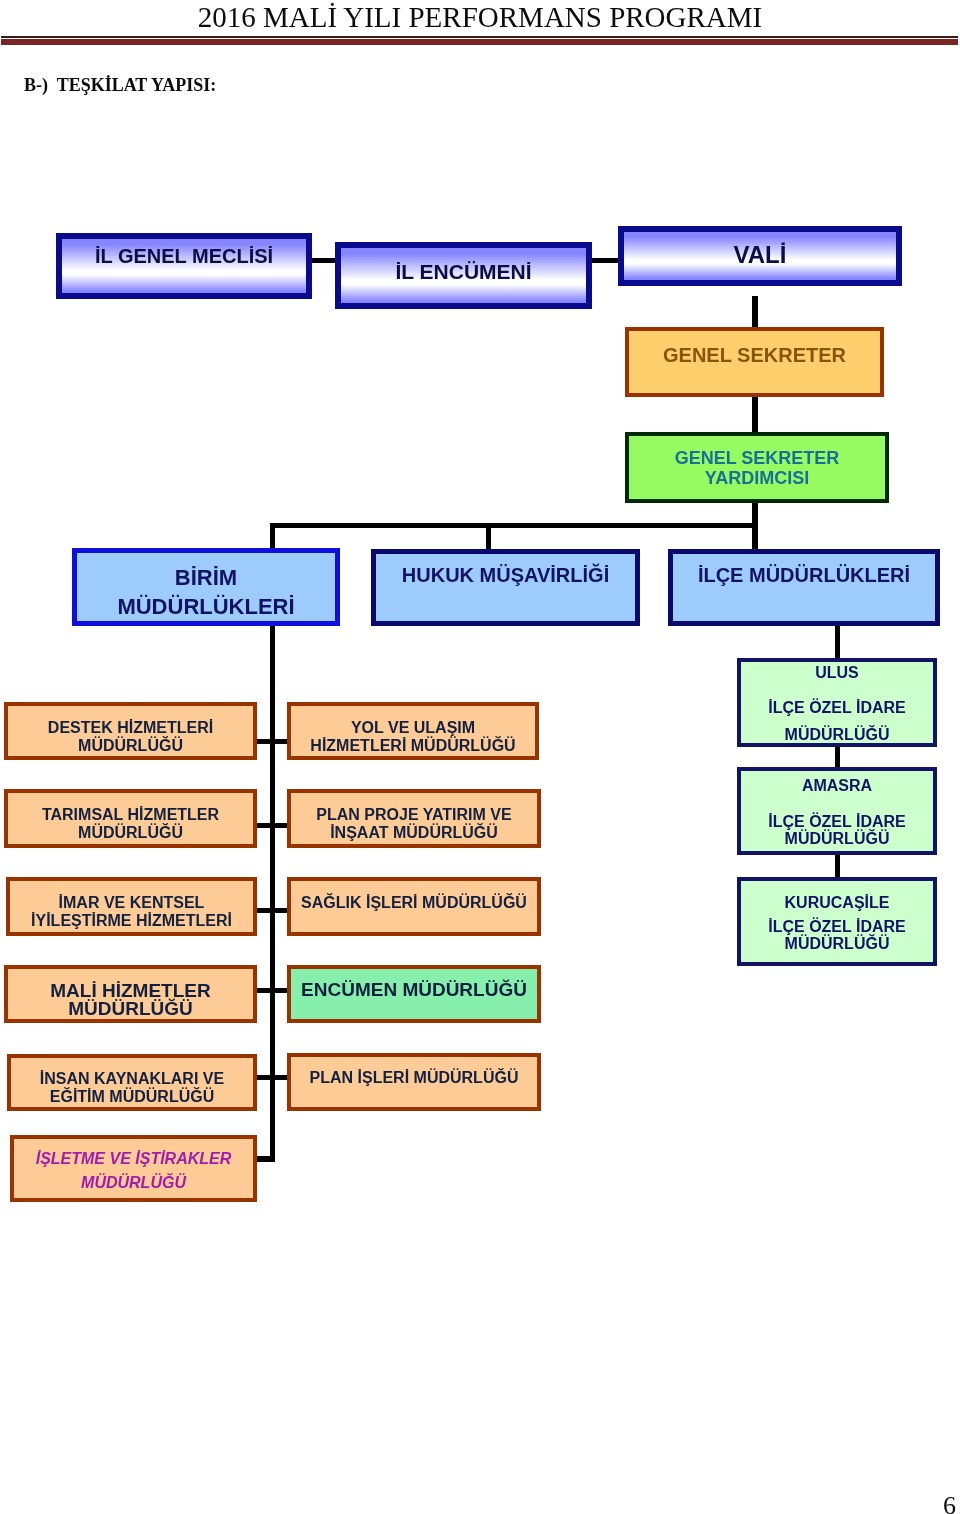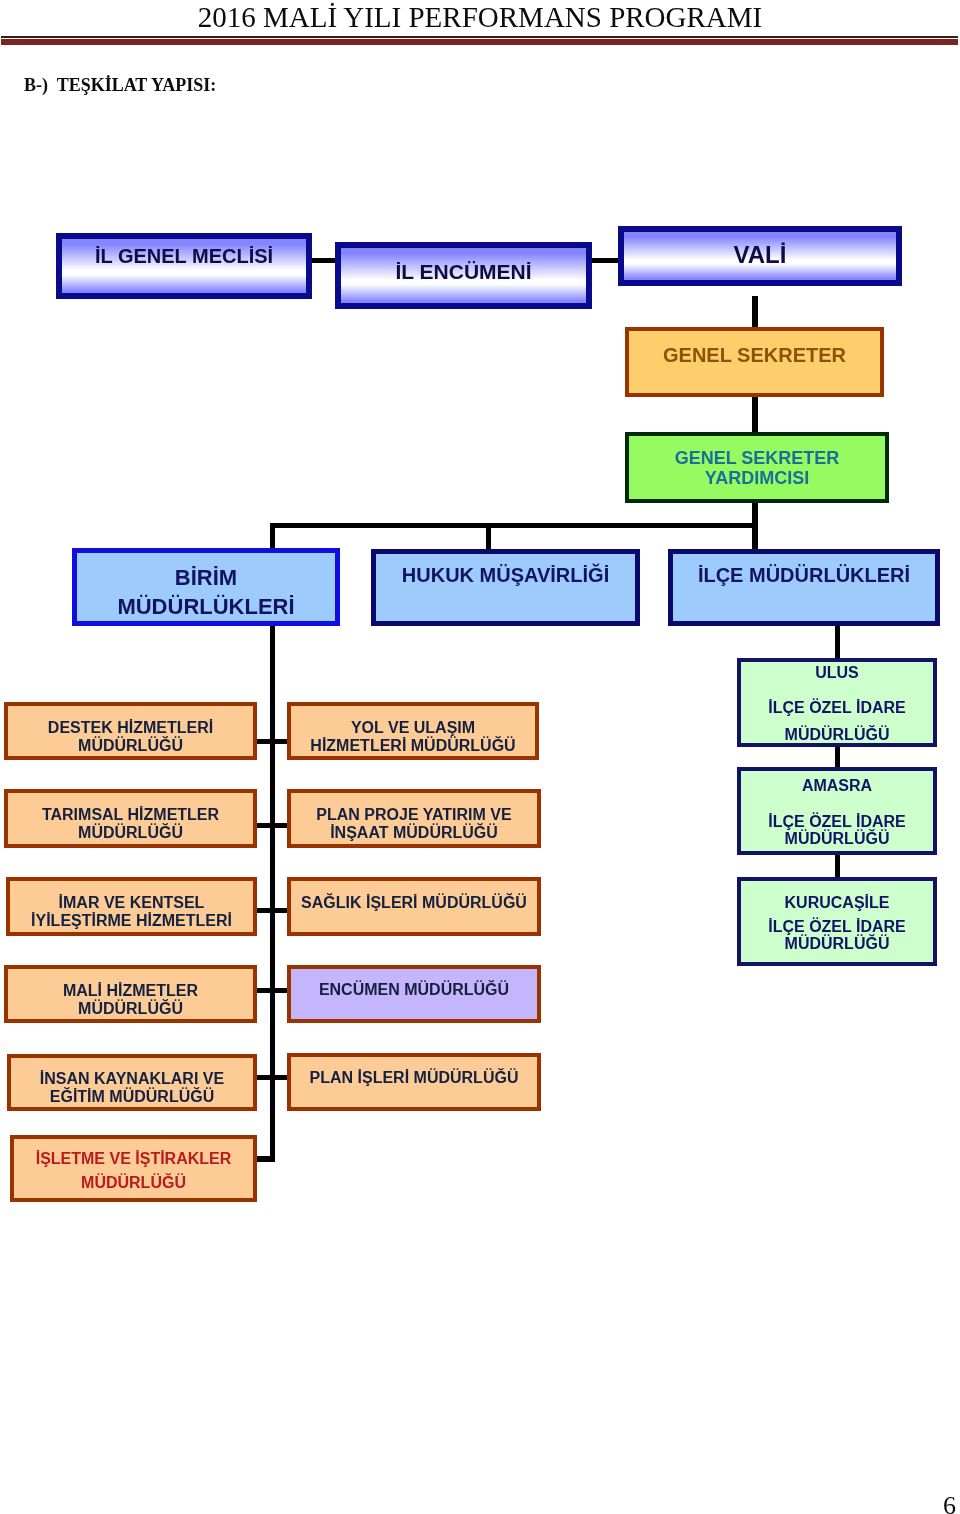--- a/index.html
+++ b/index.html
@@ -97,44 +97,44 @@
         <span class="ln">MÜDÜRLÜĞÜ</span>
       </div>
       <div class="node" style="left: 4px; top: 789px; width: 253px; height: 59px; font-size: 16px; line-height: 18px; background: rgb(252, 203, 150); border: 4px solid rgb(153, 51, 0); color: rgb(20, 32, 64); padding-top: 11px;">
         <span class="ln">TARIMSAL HİZMETLER</span>
         <span class="ln">MÜDÜRLÜĞÜ</span>
       </div>
       <div class="node" style="left: 6px; top: 877px; width: 251px; height: 59px; font-size: 16px; line-height: 18px; background: rgb(252, 203, 150); border: 4px solid rgb(153, 51, 0); color: rgb(20, 32, 64); padding-top: 11px;">
         <span class="ln">İMAR VE KENTSEL</span>
         <span class="ln">İYİLEŞTİRME HİZMETLERİ</span>
       </div>
-      <div class="node" style="left: 4px; top: 965px; width: 253px; height: 58px; font-size: 16px; line-height: 18px; background: rgb(252, 203, 150); border: 4px solid rgb(153, 51, 0); color: rgb(20, 32, 64); padding-top: 11px;">
+      <div class="node" style="left: 4px; top: 965px; width: 253px; height: 58px; font-size: 19px; line-height: 18px; background: rgb(252, 203, 150); border: 4px solid rgb(153, 51, 0); color: rgb(20, 32, 64); padding-top: 11px;">
         <span class="ln">MALİ HİZMETLER</span>
         <span class="ln">MÜDÜRLÜĞÜ</span>
       </div>
       <div class="node" style="left: 7px; top: 1054px; width: 250px; height: 57px; font-size: 16px; line-height: 18px; background: rgb(252, 203, 150); border: 4px solid rgb(153, 51, 0); color: rgb(20, 32, 64); padding-top: 11px;">
         <span class="ln">İNSAN KAYNAKLARI VE</span>
         <span class="ln">EĞİTİM MÜDÜRLÜĞÜ</span>
       </div>
-      <div class="node" style="left: 10px; top: 1135px; width: 247px; height: 67px; font-size: 16px; line-height: 24px; background: rgb(252, 203, 150); border: 4px solid rgb(153, 51, 0); color: #b91c1c; padding-top: 5px;">
+      <div class="node" style="left: 10px; top: 1135px; width: 247px; height: 67px; font-size: 16px; line-height: 24px; background: rgb(252, 203, 150); border: 4px solid rgb(153, 51, 0); color: #a21caf; padding-top: 5px; font-style: italic;">
         <span class="ln">İŞLETME VE İŞTİRAKLER</span>
         <span class="ln">MÜDÜRLÜĞÜ</span>
       </div>
       <div class="node" style="left: 287px; top: 702px; width: 252px; height: 58px; font-size: 16px; line-height: 18px; background: rgb(252, 203, 150); border: 4px solid rgb(153, 51, 0); color: rgb(20, 32, 64); padding-top: 11px;">
         <span class="ln">YOL VE ULAŞIM</span>
         <span class="ln">HİZMETLERİ MÜDÜRLÜĞÜ</span>
       </div>
       <div class="node" style="left: 287px; top: 789px; width: 254px; height: 59px; font-size: 16px; line-height: 18px; background: rgb(252, 203, 150); border: 4px solid rgb(153, 51, 0); color: rgb(20, 32, 64); padding-top: 11px;">
         <span class="ln">PLAN PROJE YATIRIM VE</span>
         <span class="ln">İNŞAAT MÜDÜRLÜĞÜ</span>
       </div>
       <div class="node" style="left: 287px; top: 877px; width: 254px; height: 59px; font-size: 16px; line-height: 18px; background: rgb(252, 203, 150); border: 4px solid rgb(153, 51, 0); color: rgb(20, 32, 64); padding-bottom: 8px; text-align: right;">
         <span class="ln">SAĞLIK İŞLERİ MÜDÜRLÜĞÜ</span>
       </div>
-      <div class="node" style="left: 287px; top: 965px; width: 254px; height: 58px; font-size: 16px; line-height: 18px; background: #c4b5fd; border: 4px solid rgb(153, 51, 0); color: rgb(20, 32, 64); padding-bottom: 8px;">
+      <div class="node" style="left: 287px; top: 965px; width: 254px; height: 58px; font-size: 19px; line-height: 18px; background: #86efac; border: 4px solid rgb(153, 51, 0); color: rgb(20, 32, 64); padding-bottom: 8px;">
         <span class="ln">ENCÜMEN MÜDÜRLÜĞÜ</span>
       </div>
       <div class="node" style="left: 287px; top: 1053px; width: 254px; height: 58px; font-size: 16px; line-height: 18px; background: rgb(252, 203, 150); border: 4px solid rgb(153, 51, 0); color: rgb(20, 32, 64); padding-bottom: 8px;">
         <span class="ln">PLAN İŞLERİ MÜDÜRLÜĞÜ</span>
       </div>
       <div class="node" style="left: 737px; top: 658px; width: 200px; height: 89px; font-size: 16px; line-height: 17px; background: rgb(204, 255, 204); border: 4px solid rgb(19, 19, 102); color: rgb(19, 19, 102); padding-top: 2px; justify-content: space-between;">
         <span class="ln" style="margin-bottom: 7px;">ULUS</span>
         <span class="ln">İLÇE ÖZEL İDARE</span>
         <span class="ln">MÜDÜRLÜĞÜ</span>
       </div>

